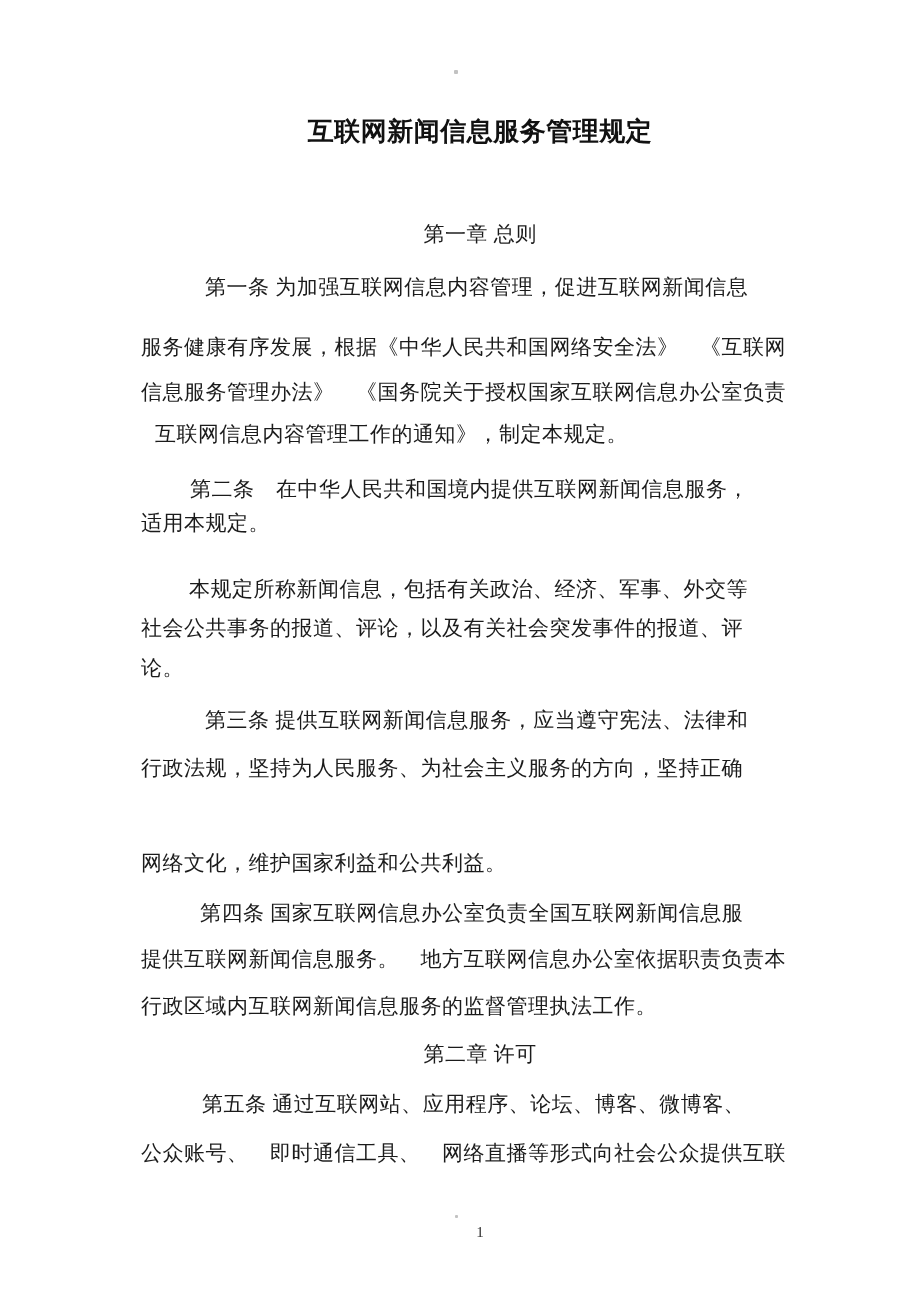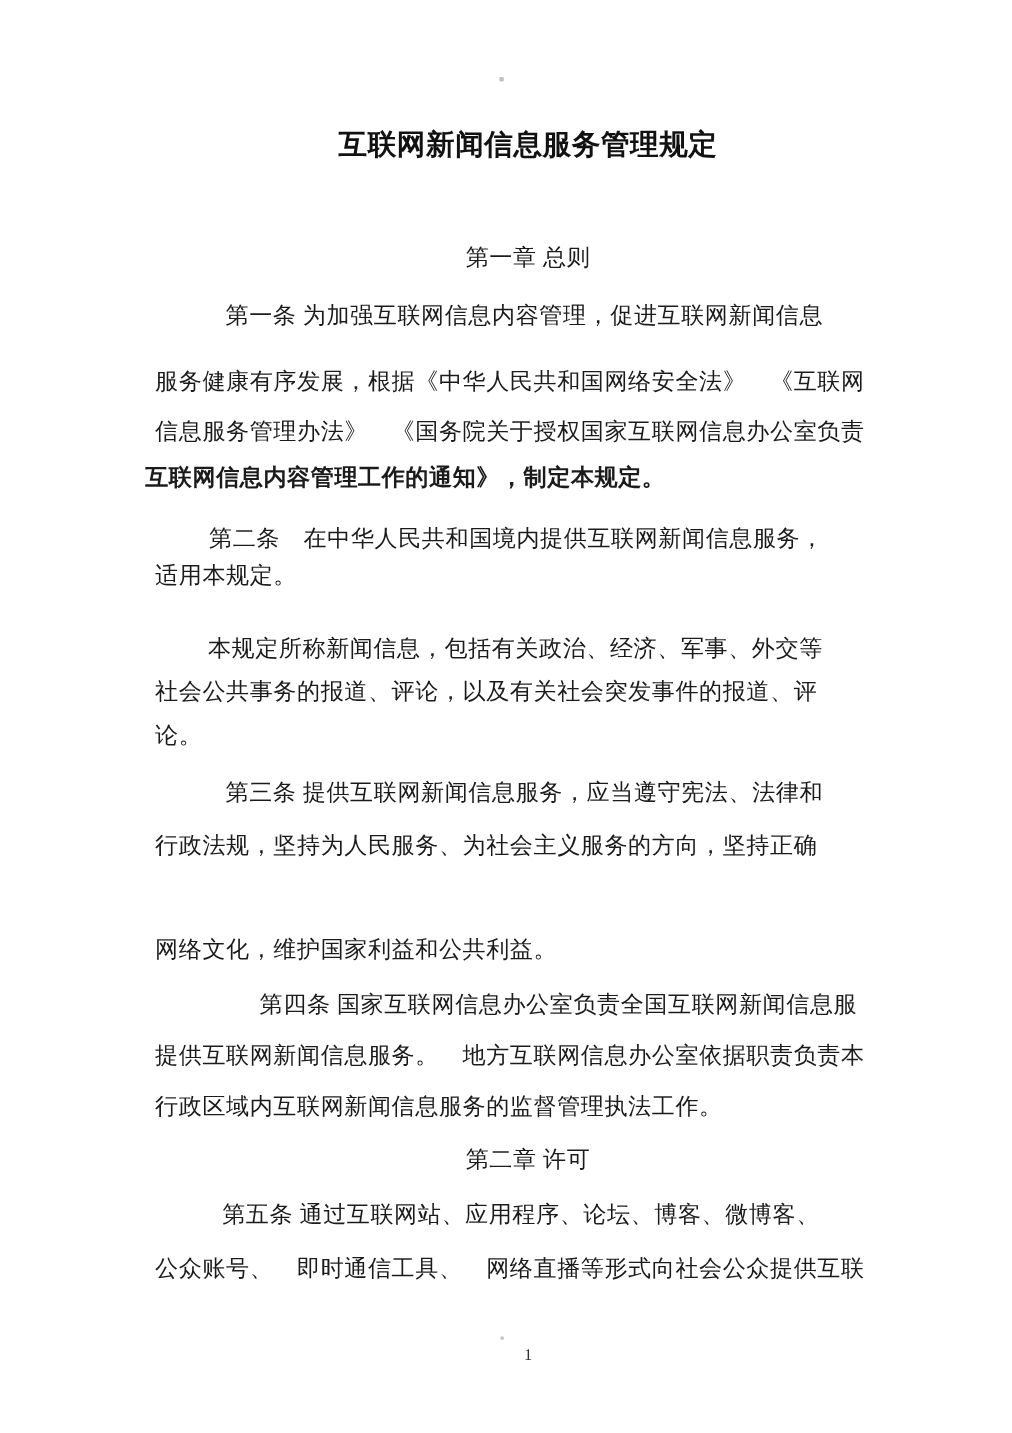--- a/index.html
+++ b/index.html
@@ -52,30 +52,30 @@
 </style>
 </head>
 <body>
 
 <div class="page" style="background: rgb(255, 255, 255);">
     <div class="line title center" style="top: 117px;">互联网新闻信息服务管理规定</div>
     <div class="line chapter center" style="top: 219px;">第一章 总则</div>
     <div class="line body" style="left: 205px; top: 272px;">第一条 为加强互联网信息内容管理，促进互联网新闻信息</div>
     <div class="line body" style="left: 141px; top: 332px;">服务健康有序发展，根据《中华人民共和国网络安全法》　《互联网</div>
     <div class="line body" style="left: 141px; top: 377px;">信息服务管理办法》　《国务院关于授权国家互联网信息办公室负责</div>
-    <div class="line body" style="left: 132px; top: 419px; font-weight: bold;">互联网信息内容管理工作的通知》，制定本规定。</div>
+    <div class="line body" style="left: 155px; top: 419px;">互联网信息内容管理工作的通知》，制定本规定。</div>
     <div class="line body" style="left: 190px; top: 474px;">第二条　在中华人民共和国境内提供互联网新闻信息服务，</div>
     <div class="line body" style="left: 141px; top: 508px;">适用本规定。</div>
     <div class="line body" style="left: 141px; top: 613px;">社会公共事务的报道、评论，以及有关社会突发事件的报道、评</div>
     <div class="line body" style="left: 189px; top: 574px;">本规定所称新闻信息，包括有关政治、经济、军事、外交等</div>
     <div class="line body" style="left: 141px; top: 653px;">论。</div>
     <div class="line body" style="left: 141px; top: 753px;">行政法规，坚持为人民服务、为社会主义服务的方向，坚持正确</div>
     <div class="line body" style="left: 205px; top: 705px;">第三条 提供互联网新闻信息服务，应当遵守宪法、法律和</div>
     <div class="line body" style="left: 141px; top: 848px;">网络文化，维护国家利益和公共利益。</div>
-    <div class="line body" style="left: 200px; top: 898px; margin-left: 36px;">第四条 国家互联网信息办公室负责全国互联网新闻信息服</div>
+    <div class="line body" style="left: 200px; top: 898px;">第四条 国家互联网信息办公室负责全国互联网新闻信息服</div>
     <div class="line body" style="left: 141px; top: 944px;">提供互联网新闻信息服务。　地方互联网信息办公室依据职责负责本</div>
     <div class="line body" style="left: 141px; top: 991px; text-align: right;">行政区域内互联网新闻信息服务的监督管理执法工作。</div>
     <div class="line chapter center" style="top: 1039px;">第二章 许可</div>
     <div class="line body" style="left: 202px; top: 1089px;">第五条 通过互联网站、应用程序、论坛、博客、微博客、</div>
     <div class="line body" style="left: 141px; top: 1138px;">公众账号、　即时通信工具、　网络直播等形式向社会公众提供互联</div>
     <div class="line pageno center" style="top: 1217px;">1</div>
     <div class="speck" style="left: 454px; top: 70px; width: 4px; height: 4px;"></div>
     <div class="speck" style="left: 455px; top: 1215px; width: 3px; height: 3px;"></div>
   </div>
 

